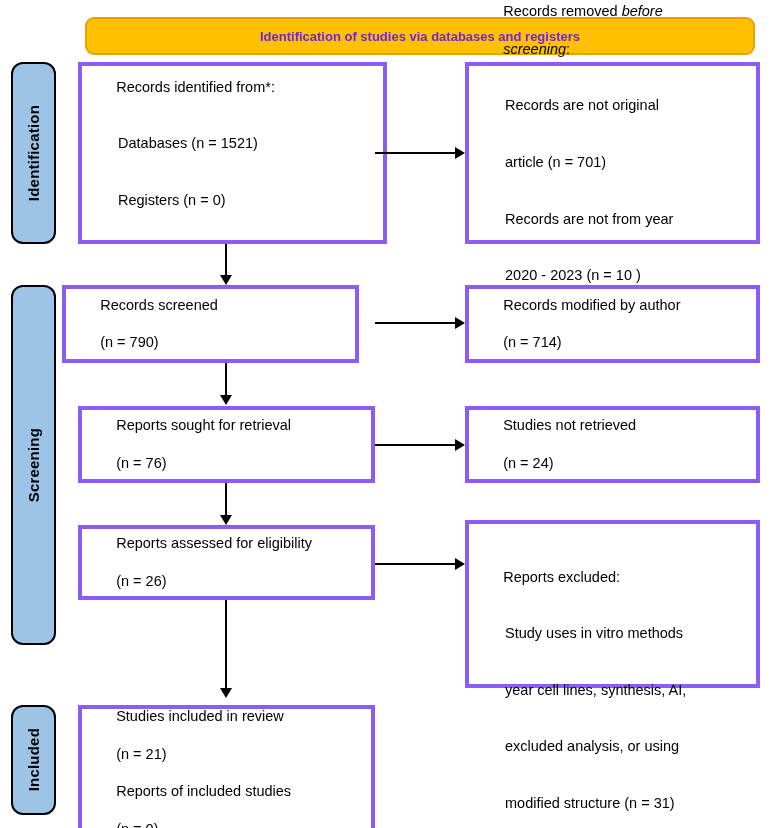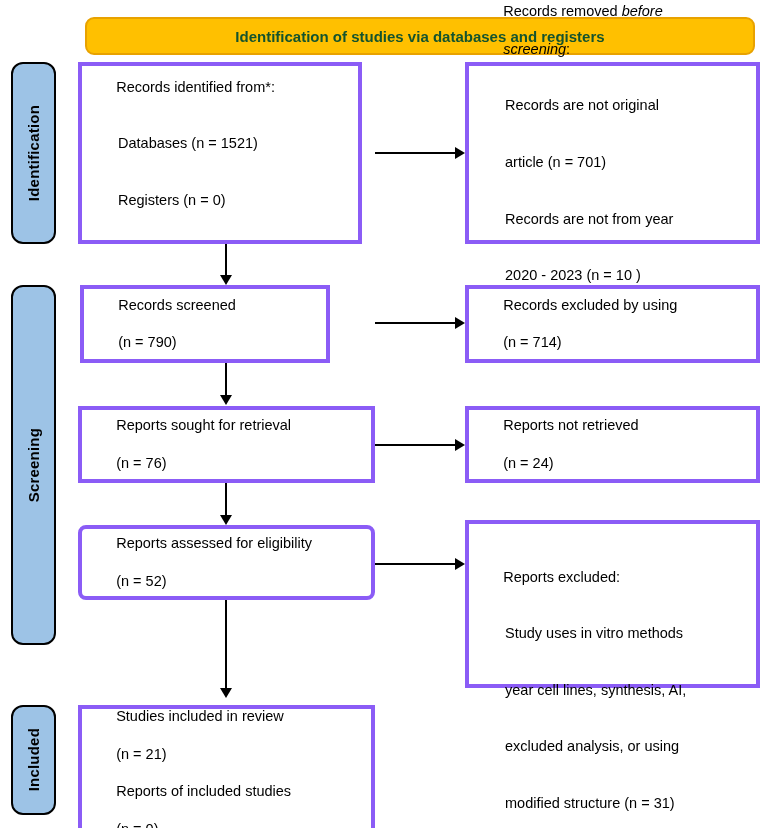--- a/index.html
+++ b/index.html
@@ -45,22 +45,22 @@
   .banner {
     position: absolute;
     background: #FFC000;
     border: 2px solid #E8A200;
     border-radius: 9px;
     box-sizing: border-box;
     display: flex;
     align-items: center;
     justify-content: center;
     font-weight: bold;
-    font-size: 15px;
-    color: #14532d;
+    font-size: 13px;
+    color: #6d28d9;
     text-align: center;
   }
 
   
   .box {
     position: absolute;
     background: #ffffff;
     border: 4px solid #8b5cf6;
     box-sizing: border-box;
     display: flex;
@@ -120,21 +120,21 @@
   <div class="stage-label" style="top:285px; height:360px;">
     <span>Screening</span>
   </div>
 
   <div class="stage-label" style="top:705px; height:110px;">
     <span>Included</span>
   </div>
 
   <div class="banner" style="left:85px; top:17px; width:670px; height:38px;">Identification of studies via databases and registers</div>
 
-  <div class="box" style="left:78px; top:62px; width:284px; height:182px;">
+  <div class="box" style="left:78px; top:62px; width:309px; height:182px;">
     <div class="box-text">
       <span>Records identified from*:</span><br>
       <span class="indent1">Databases (n = 1521)</span>
       <span class="indent1">Registers (n = 0)</span>
     </div>
   </div>
 
   <div class="box" style="left:465px; top:62px; width:295px; height:182px;">
     <div class="box-text">
       <span>Records removed </span><span class="ital">before</span><br>
@@ -145,64 +145,64 @@
       <span class="indent1">2020 - 2023 (n = 10 )</span>
     </div>
   </div>
 
   <div class="h-line" style="left:375px; top:152px; width:80px;"></div>
   <div class="arrow-right" style="left:455px; top:147px;"></div>
 
   <div class="v-line" style="left:225px; top:244px; height:31px;"></div>
   <div class="arrow-down" style="left:220px; top:275px;"></div>
 
-  <div class="box" style="left:80px; top:285px; width:250px; height:78px;">
+  <div class="box" style="left:62px; top:285px; width:297px; height:78px;">
     <div class="box-text">
       <span>Records screened</span><br>
       <span>(n = 790)</span>
     </div>
   </div>
 
   <div class="box" style="left:465px; top:285px; width:295px; height:78px;">
     <div class="box-text">
-      <span>Records excluded by using</span><br>
+      <span>Records modified by author</span><br>
       <span>(n = 714)</span>
     </div>
   </div>
 
   <div class="h-line" style="left:375px; top:322px; width:80px;"></div>
   <div class="arrow-right" style="left:455px; top:317px;"></div>
 
   <div class="v-line" style="left:225px; top:363px; height:32px;"></div>
   <div class="arrow-down" style="left:220px; top:395px;"></div>
 
   <div class="box" style="left:78px; top:406px; width:297px; height:77px;">
     <div class="box-text">
       <span>Reports sought for retrieval</span><br>
       <span>(n = 76)</span>
     </div>
   </div>
 
   <div class="box" style="left:465px; top:406px; width:295px; height:77px;">
     <div class="box-text">
-      <span>Reports not retrieved</span><br>
+      <span>Studies not retrieved</span><br>
       <span>(n = 24)</span>
     </div>
   </div>
 
   <div class="h-line" style="left:375px; top:444px; width:80px;"></div>
   <div class="arrow-right" style="left:455px; top:439px;"></div>
 
   <div class="v-line" style="left:225px; top:483px; height:32px;"></div>
   <div class="arrow-down" style="left:220px; top:515px;"></div>
 
-  <div class="box" style="left:78px; top:525px; width:297px; height:75px;border-radius:8px;">
+  <div class="box" style="left:78px; top:525px; width:297px; height:75px;">
     <div class="box-text">
       <span>Reports assessed for eligibility</span><br>
-      <span>(n = 52)</span>
+      <span>(n = 26)</span>
     </div>
   </div>
 
   <div class="box align-top" style="left:465px; top:520px; width:295px; height:168px;">
     <div class="box-text" style="padding-top:25px;">
       <span>Reports excluded:</span><br>
       <span class="indent1">Study uses in vitro methods</span>
       <span class="indent1">year cell lines, synthesis, AI,</span>
       <span class="indent1">excluded analysis, or using</span>
       <span class="indent1">modified structure (n = 31)</span>

